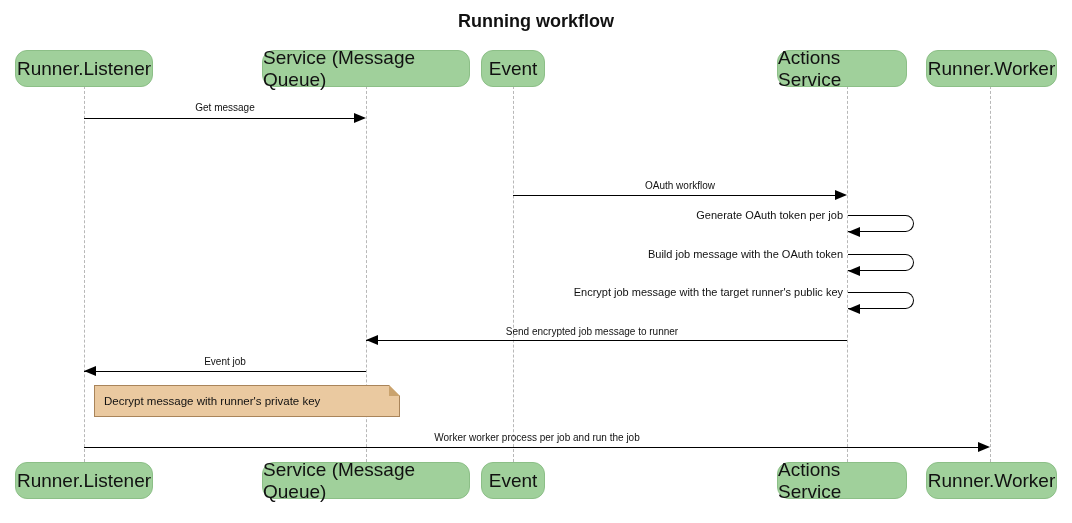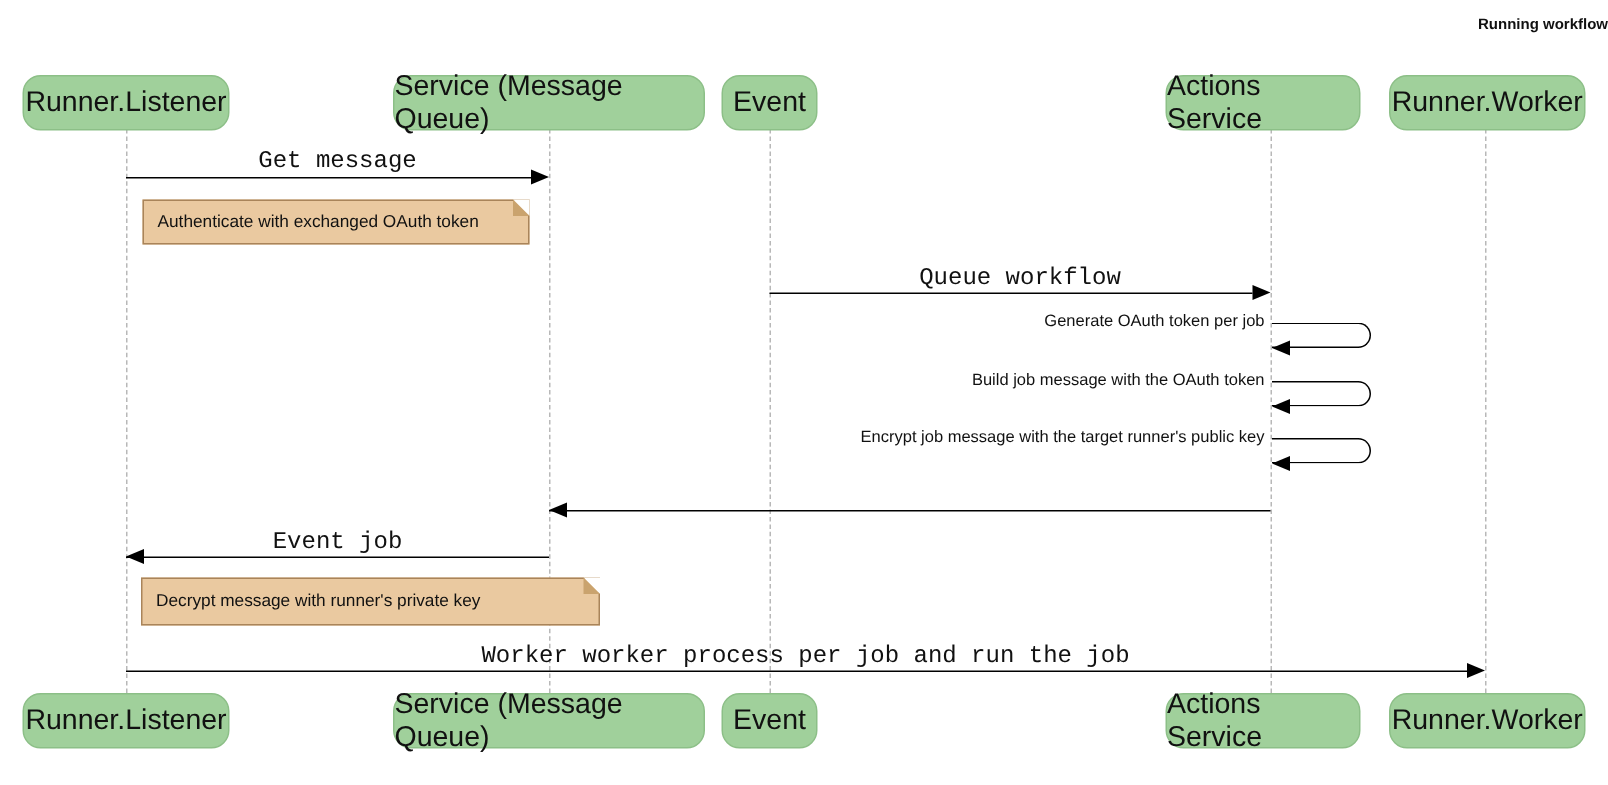--- a/index.html
+++ b/index.html
@@ -10,22 +10,22 @@
     --n-fold:#caa36e;
     --lifeline:#b8b8b8;
     --ink:#111111;
   }
   html,body{margin:0;padding:0;background:#ffffff;}
   .canvas{
     position:relative;width:1072px;height:523px;background:#ffffff;
     font-family:"Liberation Sans", sans-serif;color:var(--ink);overflow:hidden;
   }
   .title{
-    position:absolute;top:11px;left:0;width:1072px;text-align:right;
-    font-size:10px;font-weight:bold;
+    position:absolute;top:11px;left:0;width:1072px;text-align:center;
+    font-size:18px;font-weight:bold;
   }
   .lifeline{
     position:absolute;top:86px;height:376px;width:0;
     border-left:1px dashed var(--lifeline);
   }
   .participant{
     position:absolute;height:37px;background:var(--p-fill);
     border:1px solid var(--p-border);border-radius:12px;box-sizing:border-box;
     display:flex;align-items:center;justify-content:center;
     font-size:19px;
@@ -35,22 +35,22 @@
     position:absolute;width:0;height:0;
     border-top:5px solid transparent;border-bottom:5px solid transparent;
     border-left:12px solid #000;
   }
   .head-l{
     position:absolute;width:0;height:0;
     border-top:5px solid transparent;border-bottom:5px solid transparent;
     border-right:12px solid #000;
   }
   .msg-label{
-    position:absolute;font-size:16px;white-space:nowrap;
-    transform:translateX(-50%);line-height:13px;font-family:Liberation Mono, monospace;
+    position:absolute;font-size:10px;white-space:nowrap;
+    transform:translateX(-50%);line-height:13px;
   }
   .self-label{
     position:absolute;font-size:11px;white-space:nowrap;
     transform:translateY(-50%);line-height:13px;text-align:right;
   }
   .loop{
     position:absolute;width:66px;height:17px;box-sizing:border-box;
     border:1px solid #000;border-left:none;border-radius:0 12px 12px 0;
   }
   .note{
@@ -84,44 +84,38 @@
   <div class="participant" style="left:15px;top:50px;width:138px">Runner.Listener</div>
   <div class="participant" style="left:262px;top:50px;width:208px">Service (Message Queue)</div>
   <div class="participant" style="left:481px;top:50px;width:64px">Event</div>
   <div class="participant" style="left:777px;top:50px;width:130px">Actions Service</div>
   <div class="participant" style="left:926px;top:50px;width:131px">Runner.Worker</div>
 
   <div class="msg-label" style="left:225px;top:101px">Get message</div>
   <div class="msg-line" style="left:84px;top:118px;width:271px"></div>
   <div class="head-r" style="left:354px;top:113px"></div>
 
-  <div class="note" style="left:95px;top:133px;width:258px;height:30px">
-    <span>Authenticate with exchanged OAuth token</span>
-    <span class="fold">
-        <span class="cut"></span>
-        <span class="flap"></span>
-      </span>
-  </div>
 
-  <div class="msg-label" style="left:680px;top:179px">Queue workflow</div>
+  <div class="msg-label" style="left:680px;top:179px">OAuth workflow</div>
   <div class="msg-line" style="left:513px;top:195px;width:322px"></div>
   <div class="head-r" style="left:835px;top:190px"></div>
 
   <div class="self-label" style="right:229px;top:215px">Generate OAuth token per job</div>
   <div class="loop" style="left:848px;top:215px"></div>
   <div class="head-l" style="left:848px;top:227px"></div>
 
   <div class="self-label" style="right:229px;top:254px">Build job message with the OAuth token</div>
   <div class="loop" style="left:848px;top:254px"></div>
   <div class="head-l" style="left:848px;top:266px"></div>
 
   <div class="self-label" style="right:229px;top:292px">Encrypt job message with the target runner's public key</div>
   <div class="loop" style="left:848px;top:292px"></div>
   <div class="head-l" style="left:848px;top:304px"></div>
 
+  <div class="msg-label" style="left:592px;top:325px">Send encrypted job message to runner</div>
   <div class="msg-line" style="left:366px;top:340px;width:481px"></div>
   <div class="head-l" style="left:366px;top:335px"></div>
 
   <div class="msg-label" style="left:225px;top:355px">Event job</div>
   <div class="msg-line" style="left:84px;top:371px;width:282px"></div>
   <div class="head-l" style="left:84px;top:366px"></div>
 
   <div class="note" style="left:94px;top:385px;width:306px;height:32px">
     <span>Decrypt message with runner's private key</span>
     <span class="fold">

